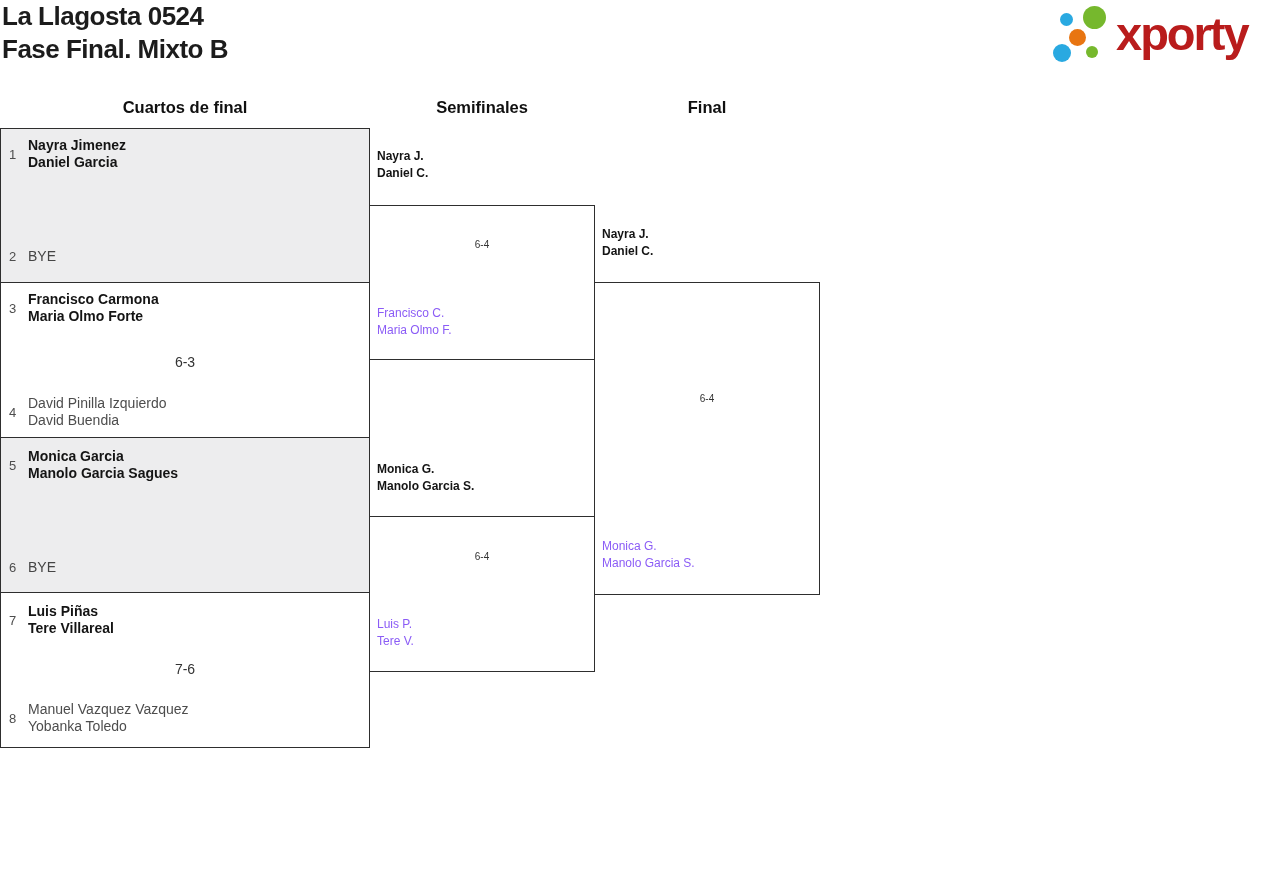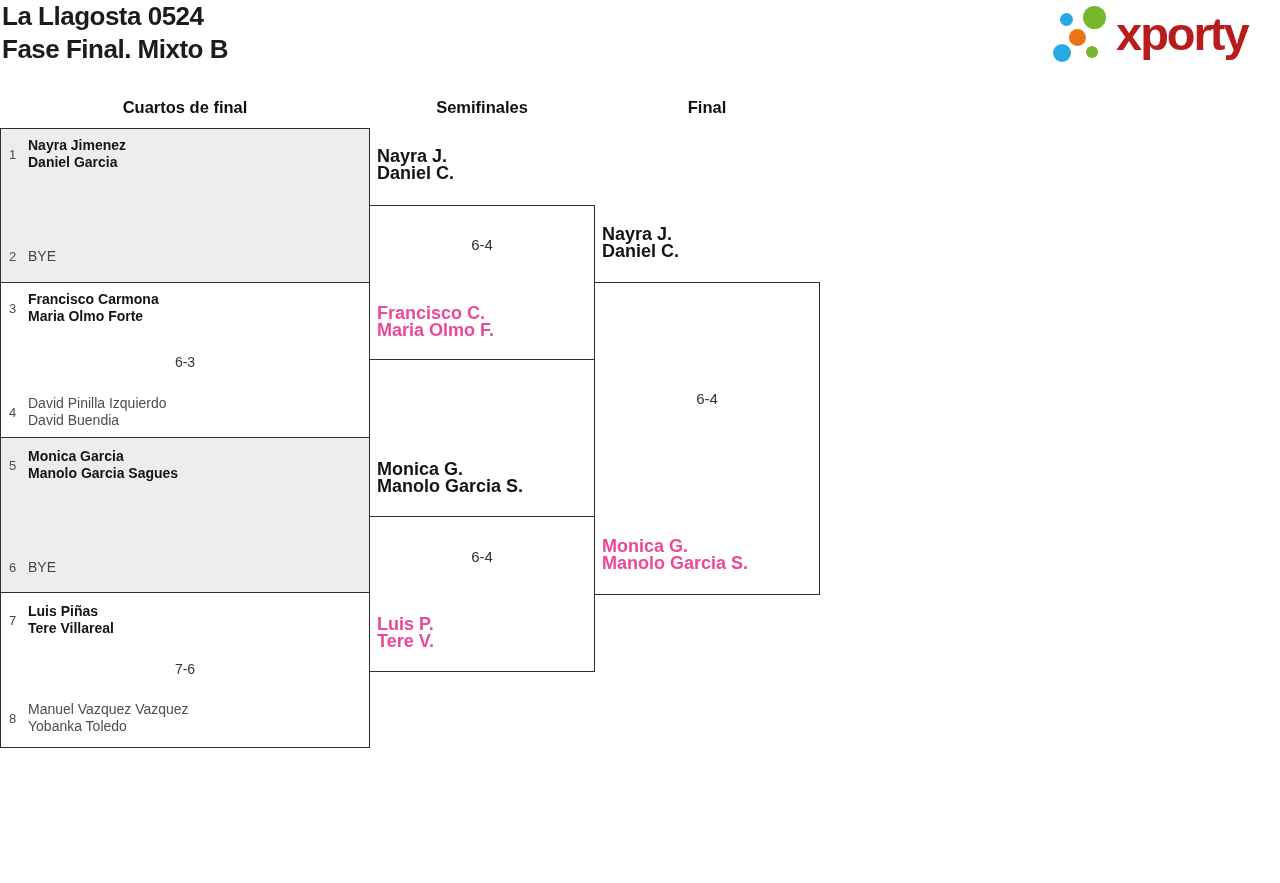--- a/index.html
+++ b/index.html
@@ -33,24 +33,24 @@
   
   .row{position:absolute;left:0;right:0;display:flex;align-items:center;padding-left:8px;}
   .seed{flex:0 0 13px;margin-right:6px;font-size:13px;color:#4d4d4d;}
   .team{font-size:14px;line-height:17px;}
   .winner{font-weight:bold;color:#141414;}
   .loser{color:#4d4d4d;}
   .bye{color:#454545;}
   .score{position:absolute;left:0;right:0;text-align:center;
          font-size:14px;line-height:18px;color:#333;}
   
-  .adv{position:absolute;font-size:18px;line-height:17px;}
+  .adv{position:absolute;font-size:12px;line-height:17px;}
   .adv.winner{font-weight:bold;color:#141414;}
-  .adv.loser{font-weight:bold;color:#ec4899;}
-  .ovl-score{position:absolute;text-align:center;font-size:15px;line-height:18px;color:#333;}
+  .adv.loser{font-weight:normal;color:#8b5cf6;}
+  .ovl-score{position:absolute;text-align:center;font-size:10px;line-height:18px;color:#333;}
 </style>
 </head>
 <body>
 
 <div class="stage">
 
   <div class="title">
     <div>La Llagosta 0524</div>
     <div>Fase Final. Mixto B</div>
   </div>

